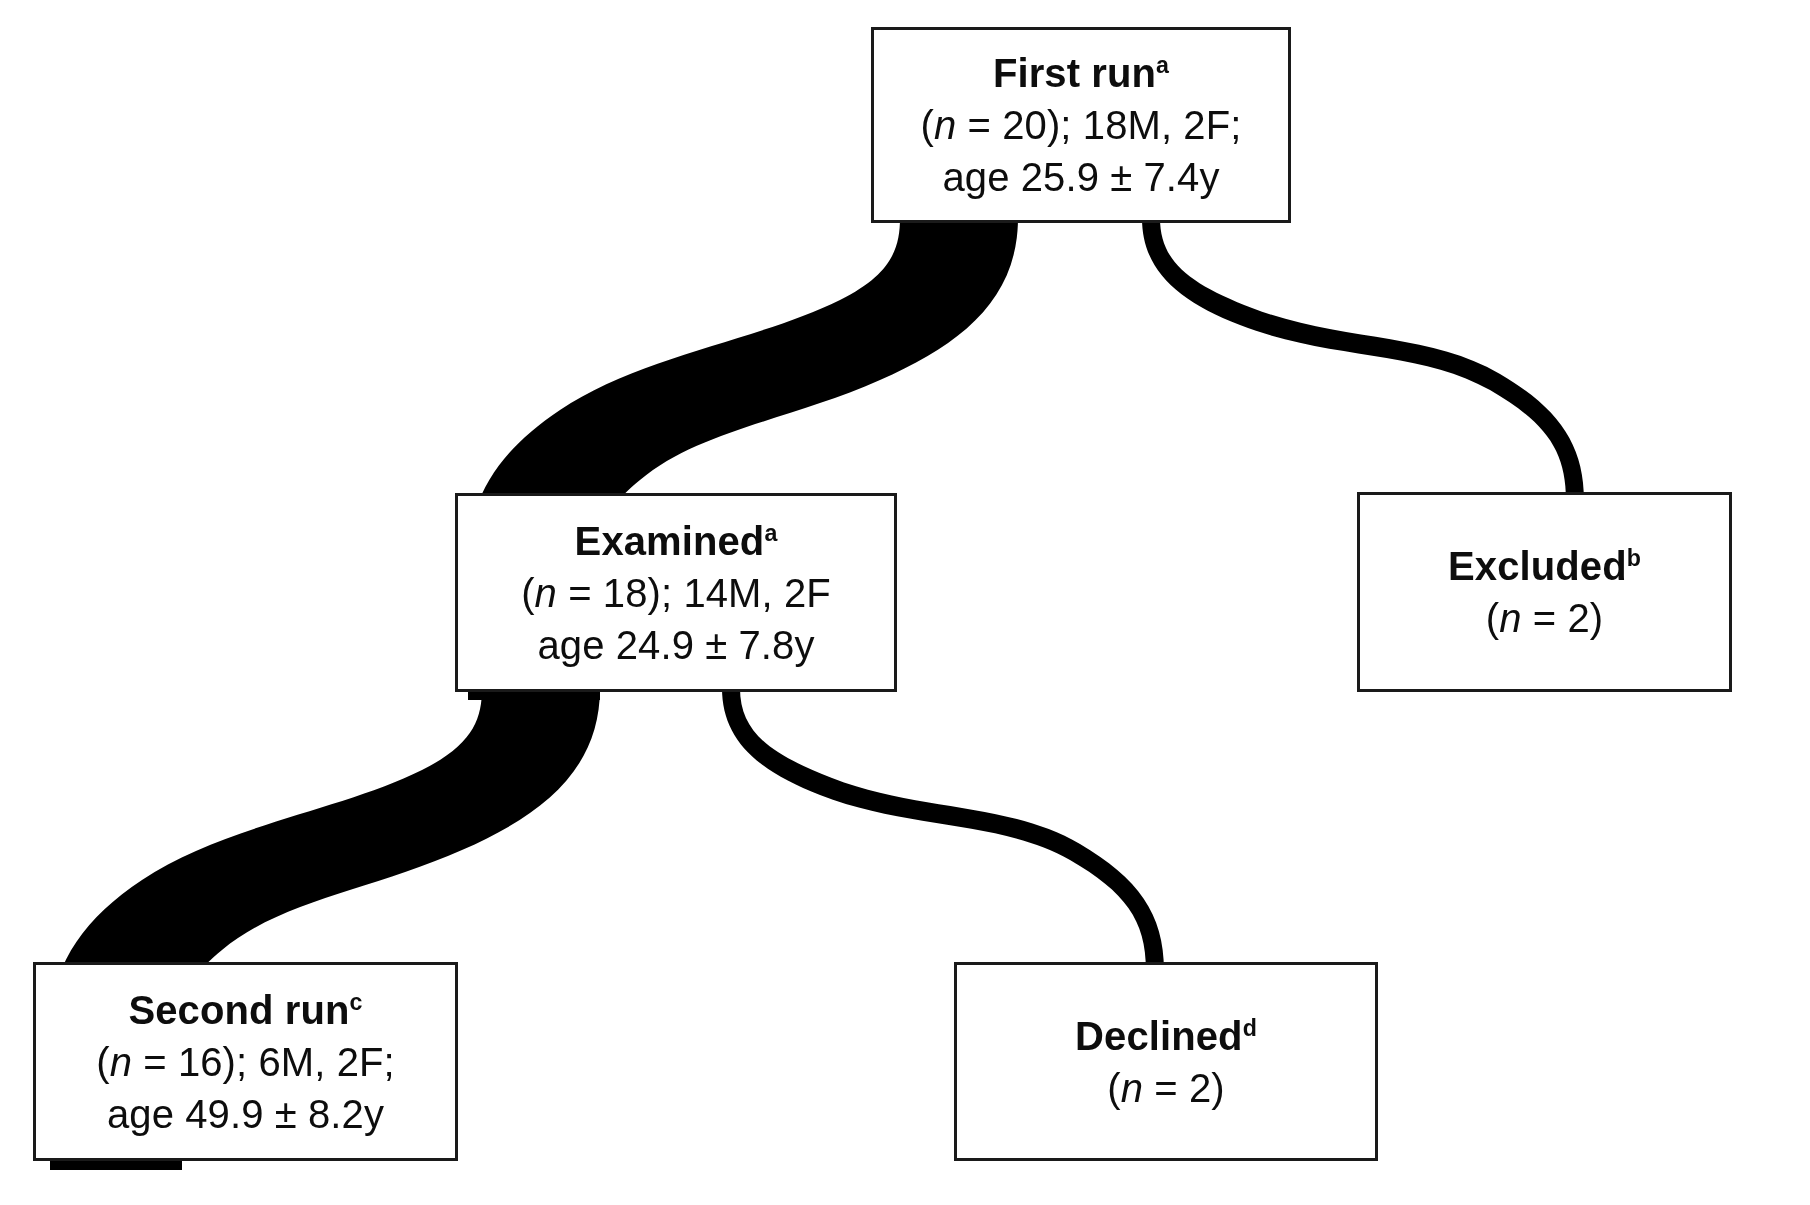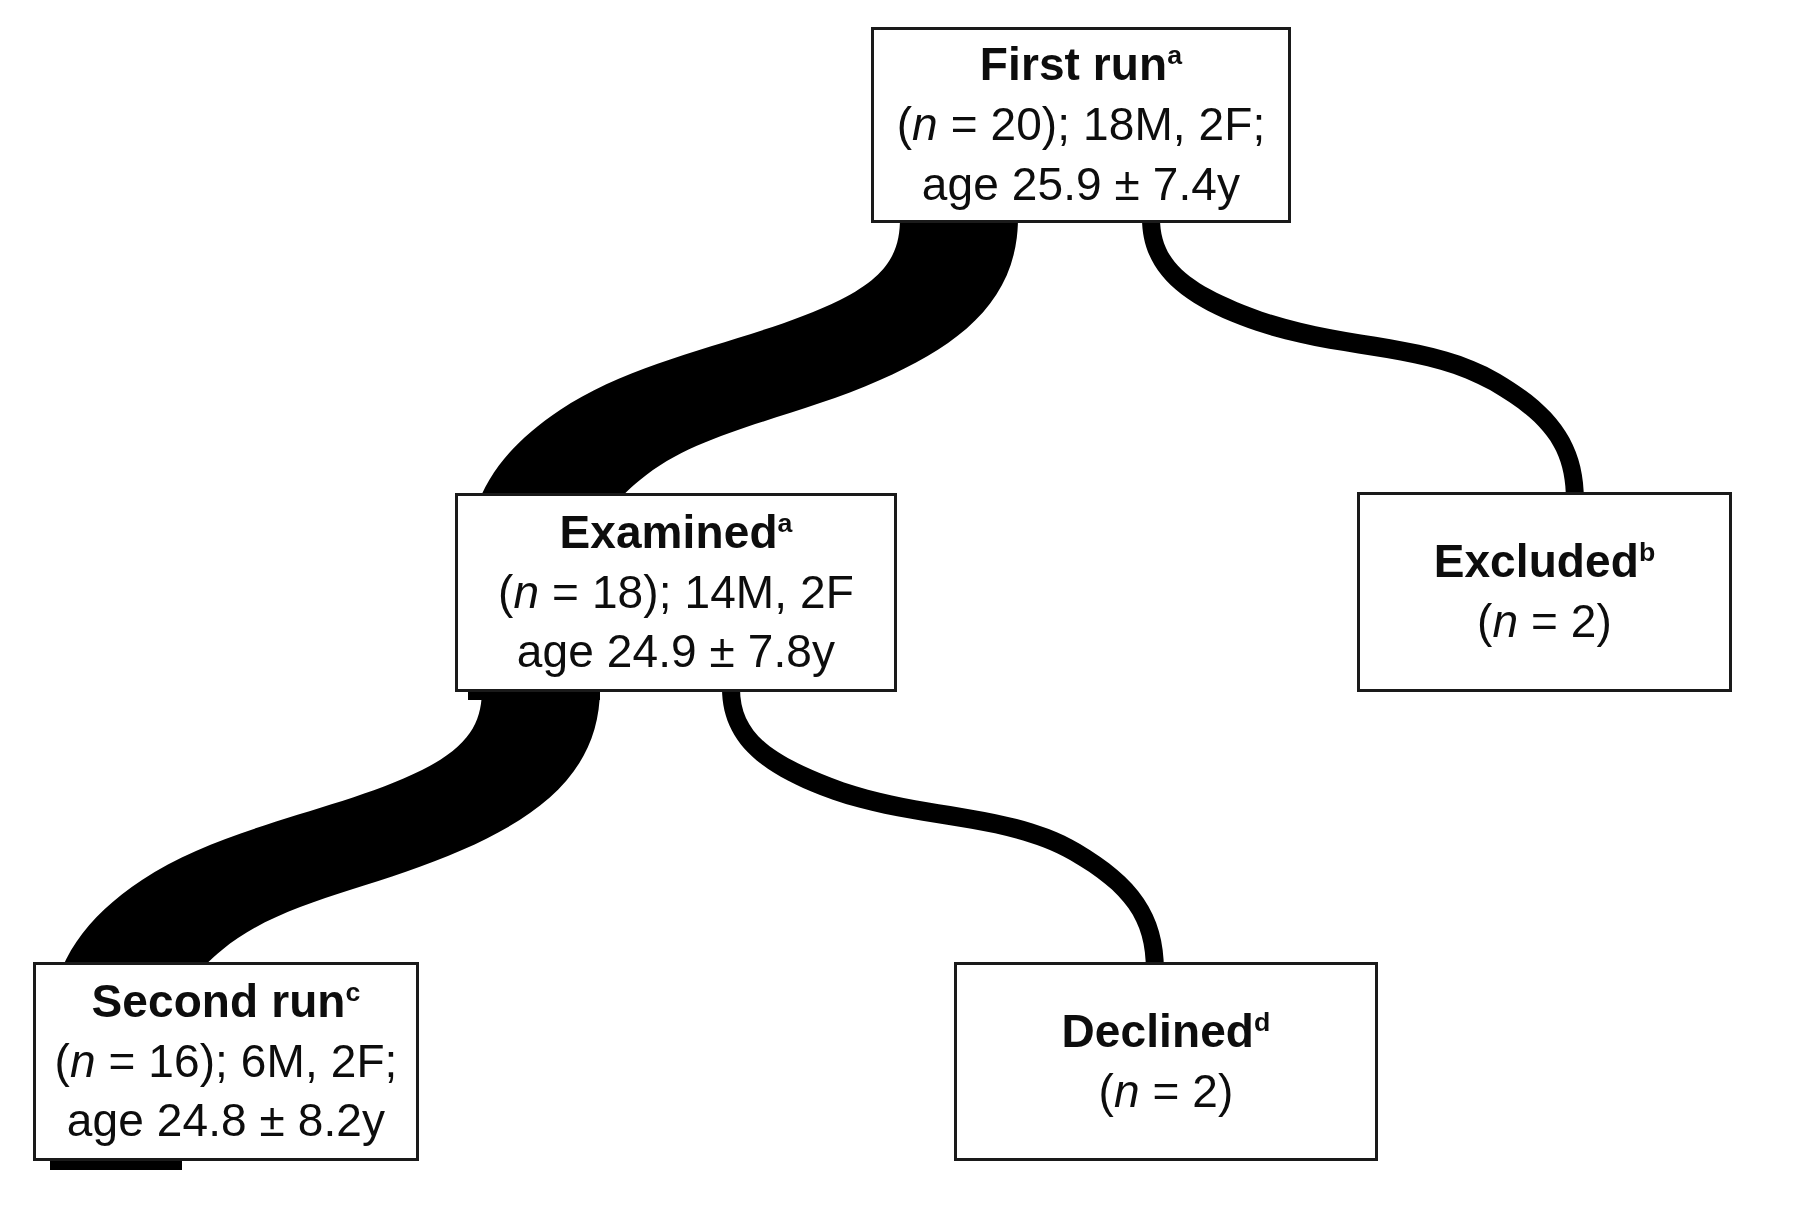--- a/index.html
+++ b/index.html
@@ -29,21 +29,21 @@
     border: 3px solid #1a1a1a;
     background: #ffffff;
     display: flex;
     flex-direction: column;
     align-items: center;
     justify-content: center;
     z-index: 5;
   }
   .node-line {
     font-family: "Liberation Sans", sans-serif;
-    font-size: 46px;
+    font-size: 40px;
     line-height: 1.30;
     color: #0d0d0d;
     white-space: nowrap;
     text-align: right;
     letter-spacing: 0.1px;
   }
   .node-line.title {
     font-weight: 700;
   }
   .node-line sup {
@@ -53,21 +53,21 @@
     line-height: 0;
   }
   .ital {
     font-style: italic;
   }
 
   
   #node-first-run   { left: 871px;  top: 27px;   width: 420px; height: 196px; }
   #node-examined    { left: 455px;  top: 493px;  width: 442px; height: 199px; }
   #node-excluded    { left: 1357px; top: 492px;  width: 375px; height: 200px; }
-  #node-second-run  { left: 33px;   top: 962px;  width: 386px; height: 199px; }
+  #node-second-run  { left: 33px;   top: 962px;  width: 425px; height: 199px; }
   #node-declined    { left: 934px;  top: 962px;  width: 424px; height: 199px; margin-left: 20px; }
 </style>
 </head>
 <body>
 
 <div id="canvas">
 
   <svg id="flow-svg" viewBox="0 0 1810 1205" xmlns="http://www.w3.org/2000/svg">
 
     <path fill="#000000" stroke="none" d="M 1018 218
@@ -148,21 +148,21 @@
     </div>
   </div>
 
   <div class="node-box" id="node-second-run">
     <div class="node-line title">
       <span>Second run</span><sup>c</sup>
     </div>
     <div class="node-line">
       <span>(</span><span class="ital">n</span><span> = 16); 6M, 2F;</span>
     </div>
-    <div class="node-line">age 24.8 ± 8.2y</div>
+    <div class="node-line">age 49.9 ± 8.2y</div>
   </div>
 
   <div class="node-box" id="node-declined">
     <div class="node-line title">
       <span>Declined</span><sup>d</sup>
     </div>
     <div class="node-line">
       <span>(</span><span class="ital">n</span><span> = 2)</span>
     </div>
   </div>

